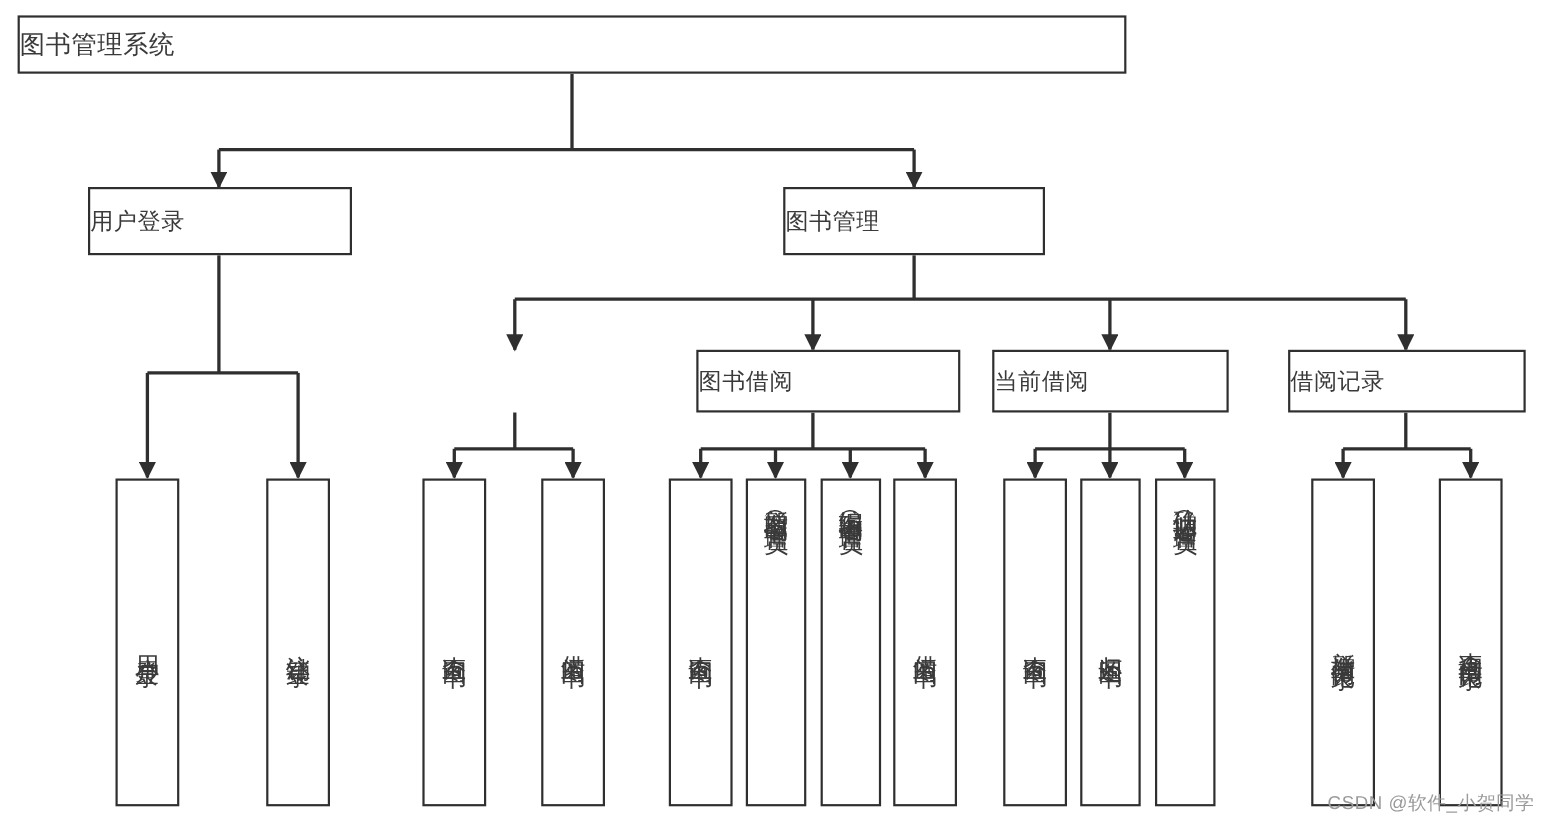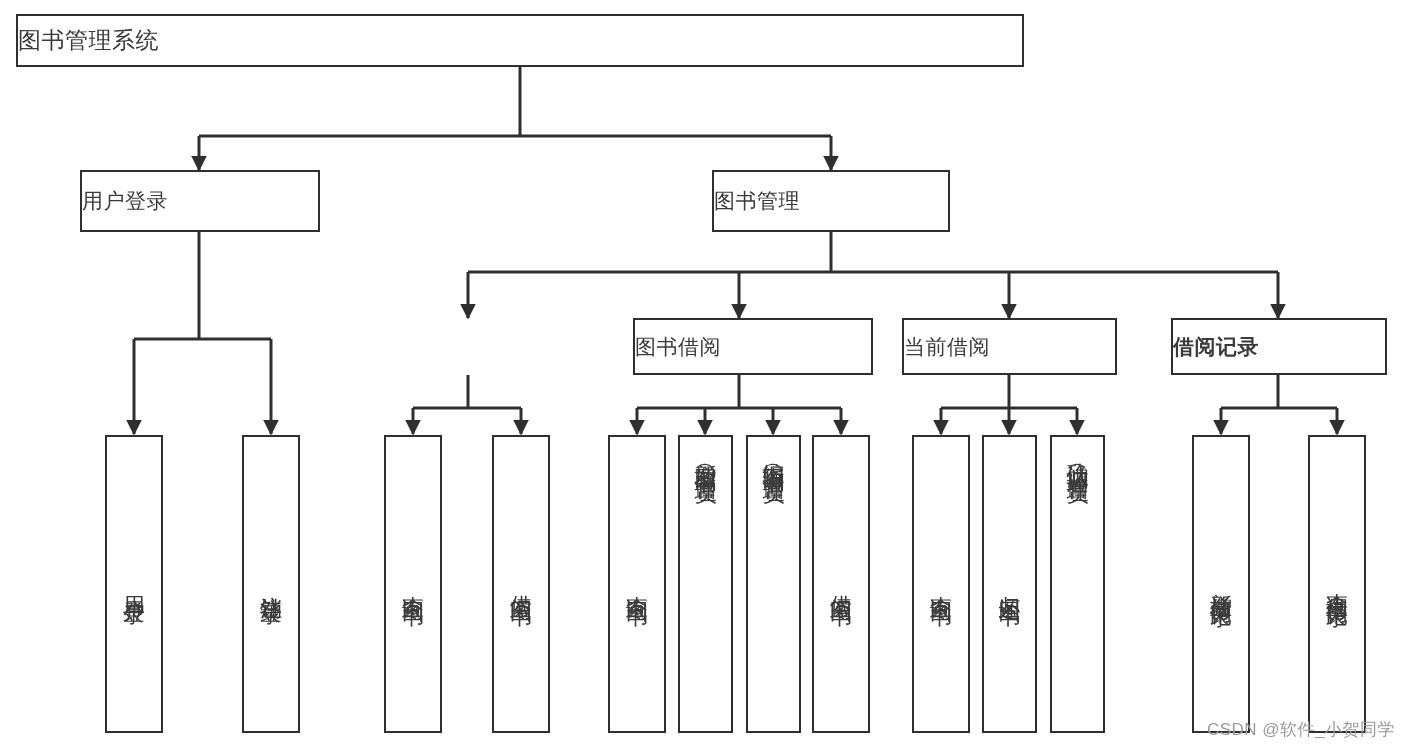--- a/index.html
+++ b/index.html
@@ -142,21 +142,21 @@
   <div class="node h" style="left:712px; top:170px; width:238px; height:62px;">
     <span class="label">图书管理</span>
   </div>
 
   <div class="node h" style="left:633px; top:318px; width:240px; height:57px;">
     <span class="label">图书借阅</span>
   </div>
   <div class="node h" style="left:902px; top:318px; width:215px; height:57px;">
     <span class="label">当前借阅</span>
   </div>
-  <div class="node h" style="left:1171px; top:318px; width:216px; height:57px;font-weight:bold;">
+  <div class="node h" style="left:1171px; top:318px; width:216px; height:57px;">
     <span class="label">借阅记录</span>
   </div>
 
   <div class="node leaf centered" style="left:105px; top:435px; width:58px; height:298px;">
     <span class="label">用户登录</span>
   </div>
   <div class="node leaf centered" style="left:242px; top:435px; width:58px; height:298px;">
     <span class="label">注销登录</span>
   </div>
 

